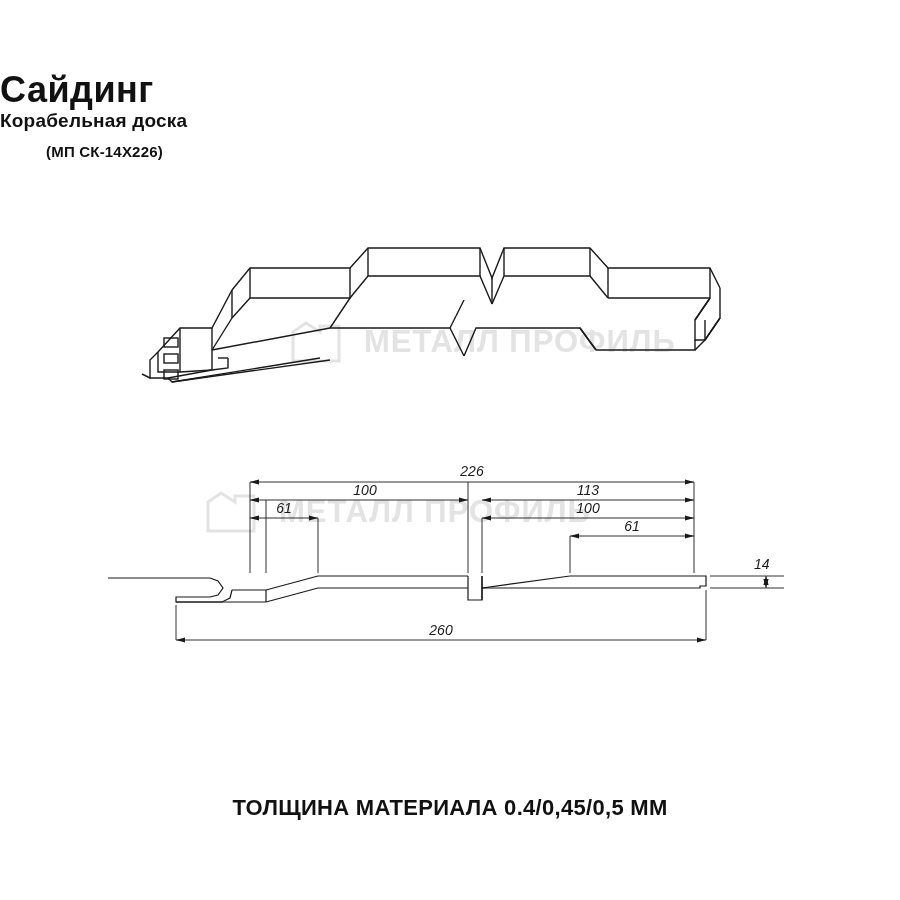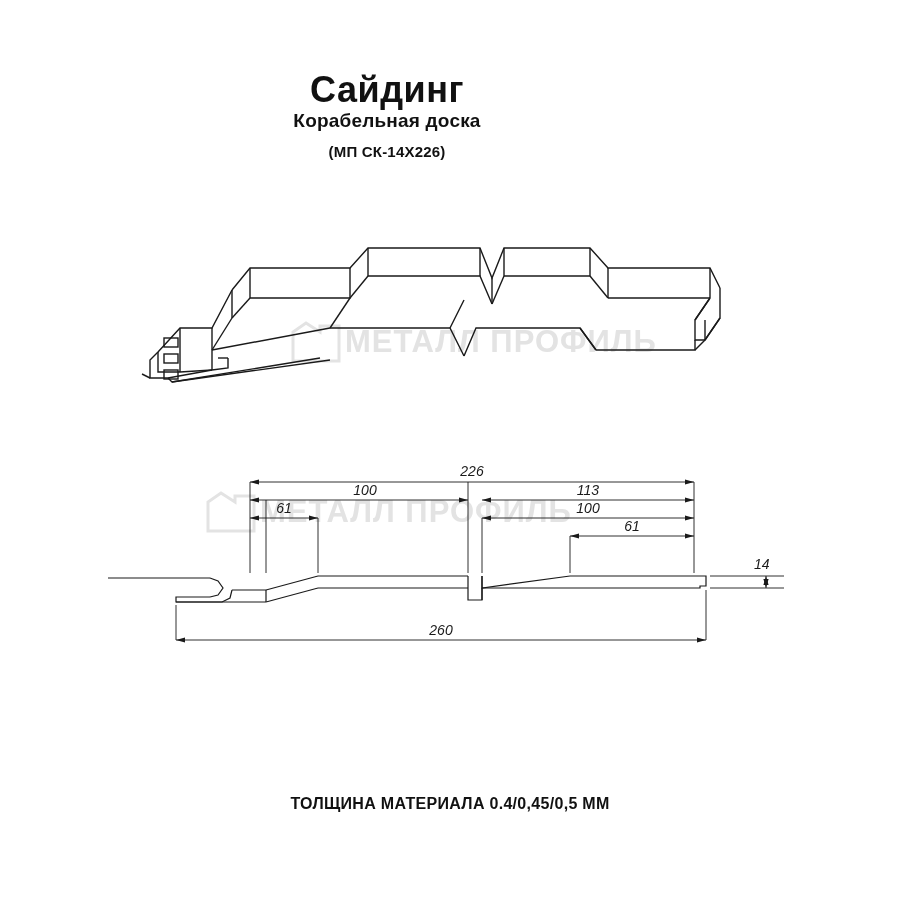--- a/index.html
+++ b/index.html
@@ -20,49 +20,49 @@
     width: 900px;
     height: 900px;
   }
 
   
   .header {
     position: absolute;
     left: 0;
     top: 70px;
     width: 774px;
-    text-align: center;
   }
   .title {
     font-size: 36px;
     font-weight: bold;
     letter-spacing: 0.5px;
     line-height: 1.1;
     color: #111;
   }
   .subtitle {
     font-size: 19px;
     font-weight: bold;
     letter-spacing: 0.2px;
     color: #111;
   }
   .code {
     margin-top: 11px;
     font-size: 15px;
     font-weight: bold;
     letter-spacing: 0.2px;
     color: #111;
+    padding-left: 46px;
   }
 
   
   .watermark {
     position: absolute;
     display: flex;
     align-items: center;
-    gap: 3px;
+    gap: 22px;
     color: #e2e2e2;
     pointer-events: none;
     user-select: none;
   }
   .watermark .wm-text {
     font-size: 31px;
     font-weight: bold;
     letter-spacing: 1px;
     white-space: nowrap;
     color: #e3e3e3;
@@ -94,21 +94,21 @@
     font-style: italic;
   }
 
   
   .footer {
     position: absolute;
     left: 0;
     top: 795px;
     width: 900px;
     text-align: center;
-    font-size: 16px;
+    font-size: 22px;
     font-weight: bold;
     letter-spacing: 0.3px;
     color: #111;
   }
 </style>
 </head>
 <body>
 
 <div class="page">
 

